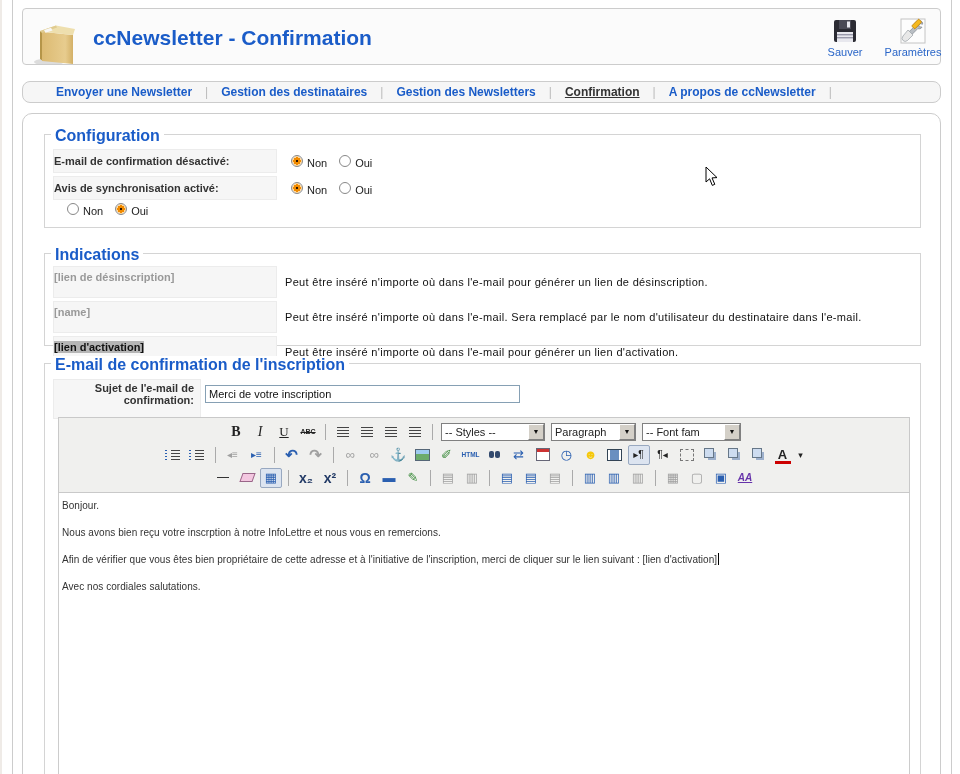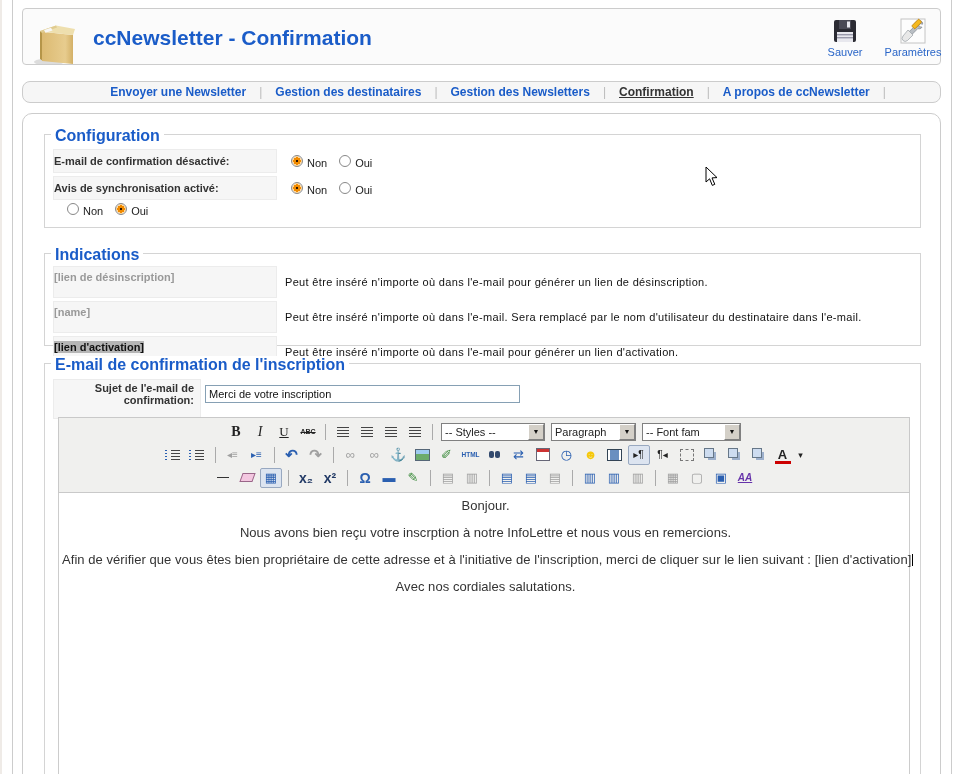--- a/index.html
+++ b/index.html
@@ -11,21 +11,21 @@
   .hdrbox { position:absolute; left:22px; top:8px; width:919px; height:57px;
             background:#fbfbfb; border:1px solid #ccc; border-radius:4px; }
   .apptitle { position:absolute; left:70px; top:17px; font-size:21px; font-weight:bold;
               color:#1a5cc8; letter-spacing:0; }
   .foldicon { position:absolute; left:5px; top:5px; }
   .hbtn { position:absolute; top:9px; width:72px; text-align:center; cursor:pointer; }
   .hbtn .lbl { display:block; margin-top:2px; font-size:11px; color:#2a66c8; }
   
   .tabbar { position:absolute; left:22px; top:81px; width:919px; height:22px;
             background:#f6f6f6; border:1px solid #ccc; border-radius:8px;
-            display:flex; align-items:center; padding-left:20px; font-size:12px;justify-content:center; }
+            display:flex; align-items:center; padding-left:20px; font-size:12px; }
   .tab { font-weight:bold; color:#1a5cc8; padding:0 13px; cursor:pointer; white-space:nowrap; }
   .tab.active { color:#333; text-decoration:underline; }
   .tabsep { color:#bbb; }
   
   .mainbox { position:absolute; left:22px; top:113px; width:919px; height:690px;
              background:#fff; border:1px solid #ccc; border-radius:10px; }
   .groupbox { position:absolute; left:21px; width:877px; border:1px solid #d4d4d4; }
   .legend { position:absolute; top:-8px; left:6px; background:#fff; padding:0 4px;
             font-size:16px; font-weight:bold; color:#1a5cc8; }
   .frow { display:flex; align-items:center; margin:0 0 3px 8px; }
@@ -95,21 +95,21 @@
   .i-hr::before { content:""; width:12px; height:1px; background:#333; }
   
   .tbsel { height:18px; background:#fff; border:1px solid #808080; display:flex;
            align-items:center; margin:0 3px; font-size:11px; color:#222; cursor:pointer; }
   .tbsel .val { flex:1; padding-left:3px; white-space:nowrap; overflow:hidden; }
   .tbsel .btn { width:16px; height:16px; background:#d4d0c8; border:1px solid #fff;
                 border-right-color:#808080; border-bottom-color:#808080; display:flex;
                 align-items:center; justify-content:center; font-size:7px; color:#111; }
   .econtent { background:#fff; border:1px solid #ccc; border-top:none; height:600px;
               padding:5px 0 0 3px; }
-  .econtent p { margin:0 0 12px; font-size:13px; letter-spacing:0.05px; line-height:15px; color:#333; white-space:nowrap;text-align:center; }
+  .econtent p { margin:0 0 12px; font-size:10px; letter-spacing:0.05px; line-height:15px; color:#333; white-space:nowrap; }
   .caret { display:inline-block; width:1px; height:12px; background:#000; vertical-align:-2px; margin-left:1px; }
 </style>
 </head>
 <body>
 
 <div class="vline" style="left:0; width:2px; background:#efebe7;"></div>
 <div class="vline" style="left:12px"></div>
 <div class="vline" style="left:951px"></div>
 
 <div class="hdrbox">

